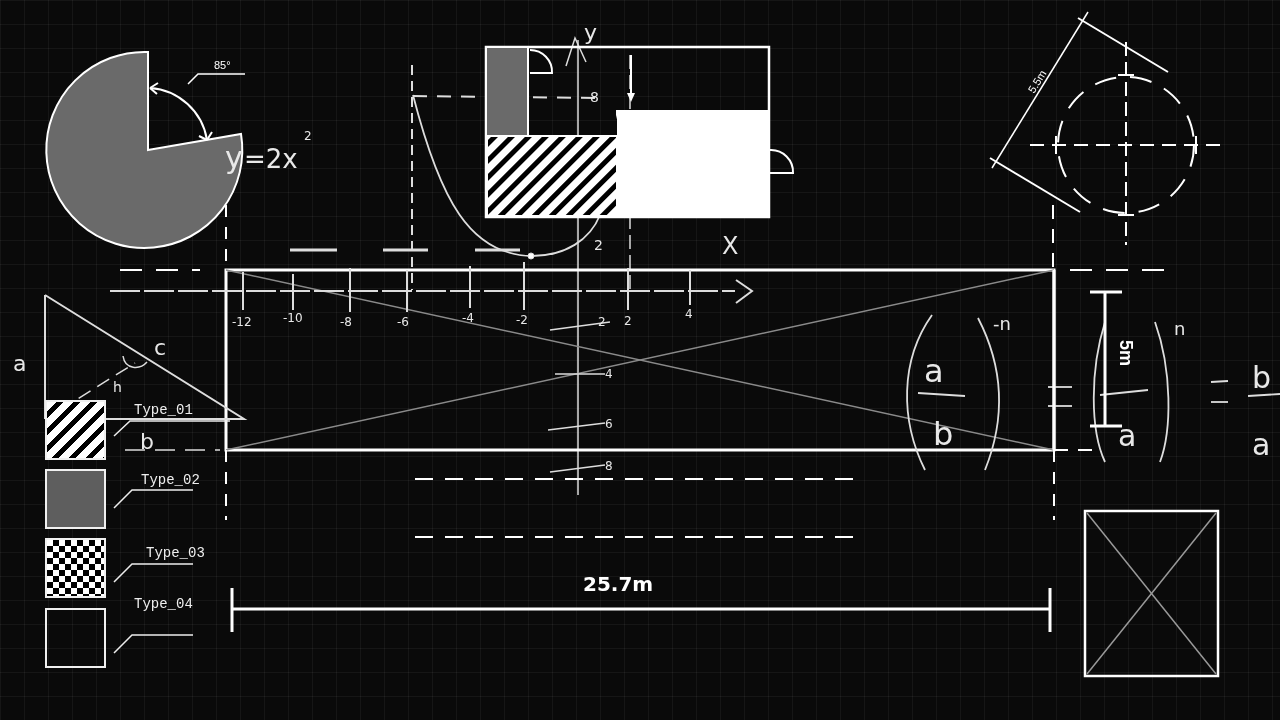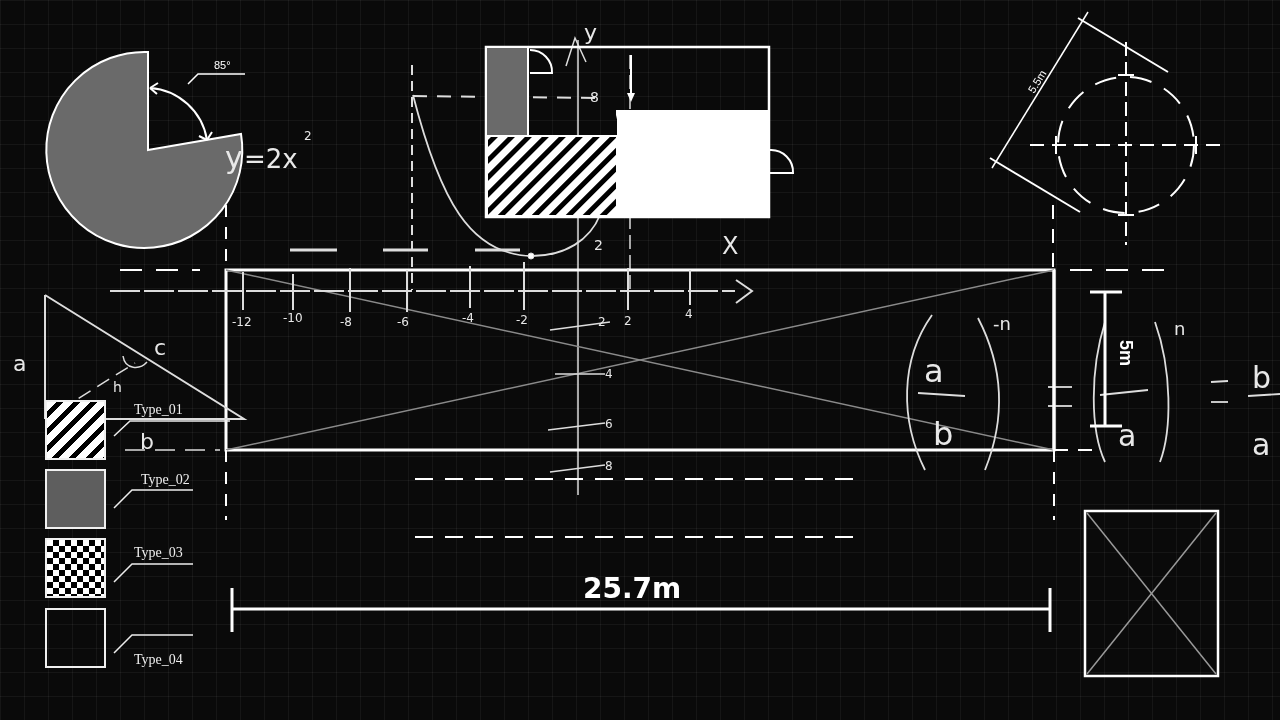--- a/index.html
+++ b/index.html
@@ -25,21 +25,21 @@
     .sw-check {
       background-color:#fff;
       background-image:
         linear-gradient(45deg, #000 25%, transparent 25%, transparent 75%, #000 75%),
         linear-gradient(45deg, #000 25%, transparent 25%, transparent 75%, #000 75%);
       background-size:12px 12px;
       background-position:0 0, 6px 6px;
     }
     .sw-empty { background:transparent; }
     .legend-label {
-      position:absolute; font-family:Liberation Serif, serif; font-size:14px; color:#eee;
+      position:absolute; font-family:Liberation Mono, monospace; font-size:14px; color:#eee;
       white-space:nowrap;
     }
     .dim-label {
       position:absolute; font-family:"DejaVu Sans", sans-serif; font-weight:bold; color:#fff;
     }
   </style>
 </head>
 <body>
 
 <svg class="stage" width="1280" height="720" viewBox="0 0 1280 720">
@@ -209,32 +209,32 @@
     <line x1="1050" y1="588" x2="1050" y2="632"></line>
   </g>
 
   <g>
     <rect x="1085" y="511" width="133" height="165" fill="none" stroke="#fff" stroke-width="2.5"></rect>
     <line x1="1087" y1="513" x2="1216" y2="674" stroke="#999" stroke-width="1.5"></line>
     <line x1="1216" y1="513" x2="1087" y2="674" stroke="#999" stroke-width="1.5"></line>
   </g>
 </svg>
 
-<div class="dim-label" style="left:583px; top:572px; font-size:28px;">25.7m</div>
+<div class="dim-label" style="left:583px; top:572px; font-size:20px;">25.7m</div>
 
 <div>
   <div class="legend-item">
     <div class="swatch sw-hatch" style="left:45px; top:400px; width:61px; height:60px;"></div>
     <div class="legend-label" style="left:134px; top:402px;">Type_01</div>
   </div>
   <div class="legend-item">
     <div class="swatch sw-solid" style="left:45px; top:469px; width:61px; height:60px;"></div>
     <div class="legend-label" style="left:141px; top:472px;">Type_02</div>
   </div>
   <div class="legend-item">
     <div class="swatch sw-check" style="left:45px; top:538px; width:61px; height:60px;"></div>
-    <div class="legend-label" style="left:134px; top:545px;">Type_03</div>
+    <div class="legend-label" style="left:146px; top:545px;">Type_03</div>
   </div>
   <div class="legend-item">
     <div class="swatch sw-empty" style="left:45px; top:608px; width:61px; height:60px;"></div>
-    <div class="legend-label" style="left:134px; top:652px;">Type_04</div>
+    <div class="legend-label" style="left:134px; top:596px;">Type_04</div>
   </div>
 </div>
 
 </body></html>

